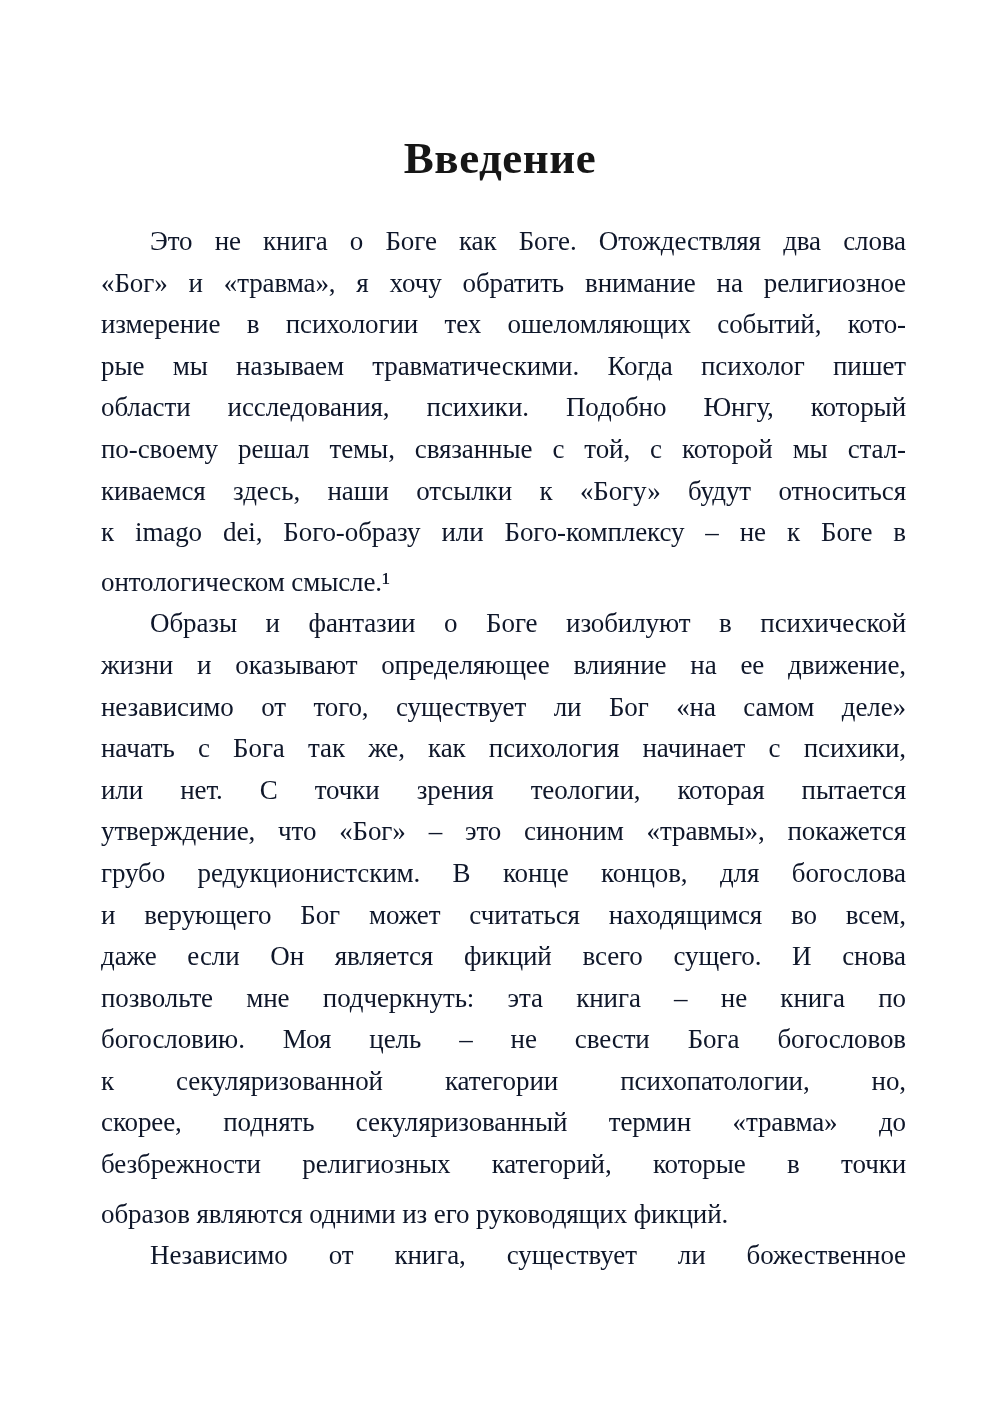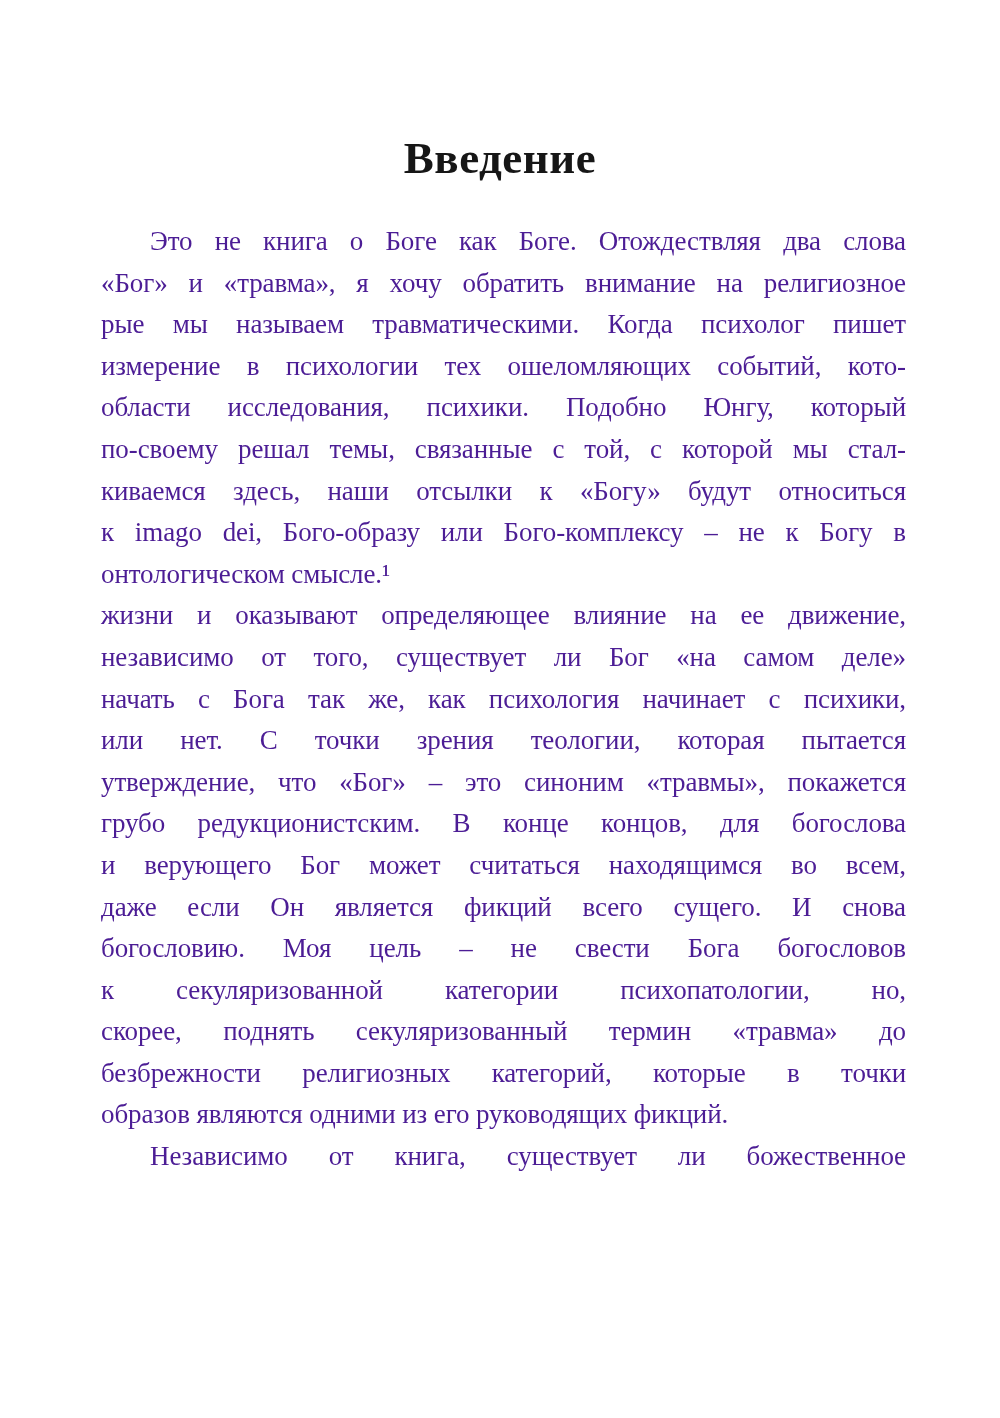--- a/index.html
+++ b/index.html
@@ -27,31 +27,32 @@
     letter-spacing: 0.5px;
     color: #161616;
   }
   .body-text {
     position: absolute;
     top: 221px;
     left: 101px;
     width: 805px;
     font-size: 27px;
     letter-spacing: -0.1px;
-    color: #4c1d95;
+    color: #0f172a;
   }
   .line {
     height: 41.6px;
     line-height: 41.6px;
     text-align: justify;
     text-align-last: justify;
   }
   .line.end {
     text-align-last: left;
     white-space: nowrap;
+    margin-top: 8px;
   }
   .line.indent {
     text-indent: 49px;
   }
   .page-number {
     position: absolute;
     top: 1334px;
     left: 0;
     width: 100%;
     text-align: center;
@@ -64,38 +65,40 @@
 
 <div class="page">
 
   <div class="chapter-title">Введение</div>
 
   <div class="body-text">
 
     <div>
       <div class="line j indent">Это не книга о Боге как Боге. Отождествляя два слова</div>
       <div class="line j">«Бог» и «травма», я хочу обратить внимание на религиозное</div>
+      <div class="line j">измерение в психологии тех ошеломляющих событий, кото-</div>
       <div class="line j">рые мы называем травматическими. Когда психолог пишет</div>
-      <div class="line j">измерение в психологии тех ошеломляющих событий, кото-</div>
       <div class="line j">области исследования, психики. Подобно Юнгу, который</div>
       <div class="line j">по-своему решал темы, связанные с той, с которой мы стал-</div>
       <div class="line j">киваемся здесь, наши отсылки к «Богу» будут относиться</div>
-      <div class="line j">к imago dei, Бого-образу или Бого-комплексу – не к Богу в</div>
+      <div class="line j">к imago dei, Бого-образу или Бого-комплексу – не к Боге в</div>
       <div class="line end">онтологическом смысле.¹</div>
     </div>
 
     <div>
+      <div class="line j indent">Образы и фантазии о Боге изобилуют в психической</div>
       <div class="line j">жизни и оказывают определяющее влияние на ее движение,</div>
       <div class="line j">независимо от того, существует ли Бог «на самом деле»</div>
       <div class="line j">начать с Бога так же, как психология начинает с психики,</div>
       <div class="line j">или нет. С точки зрения теологии, которая пытается</div>
       <div class="line j">утверждение, что «Бог» – это синоним «травмы», покажется</div>
       <div class="line j">грубо редукционистским. В конце концов, для богослова</div>
       <div class="line j">и верующего Бог может считаться находящимся во всем,</div>
       <div class="line j">даже если Он является фикций всего сущего. И снова</div>
+      <div class="line j">позвольте мне подчеркнуть: эта книга – не книга по</div>
       <div class="line j">богословию. Моя цель – не свести Бога богословов</div>
       <div class="line j">к секуляризованной категории психопатологии, но,</div>
       <div class="line j">скорее, поднять секуляризованный термин «травма» до</div>
       <div class="line j">безбрежности религиозных категорий, которые в точки</div>
       <div class="line end">образов являются одними из его руководящих фикций.</div>
     </div>
 
     <div>
       <div class="line j indent">Независимо от книга, существует ли божественное</div>
     </div>

